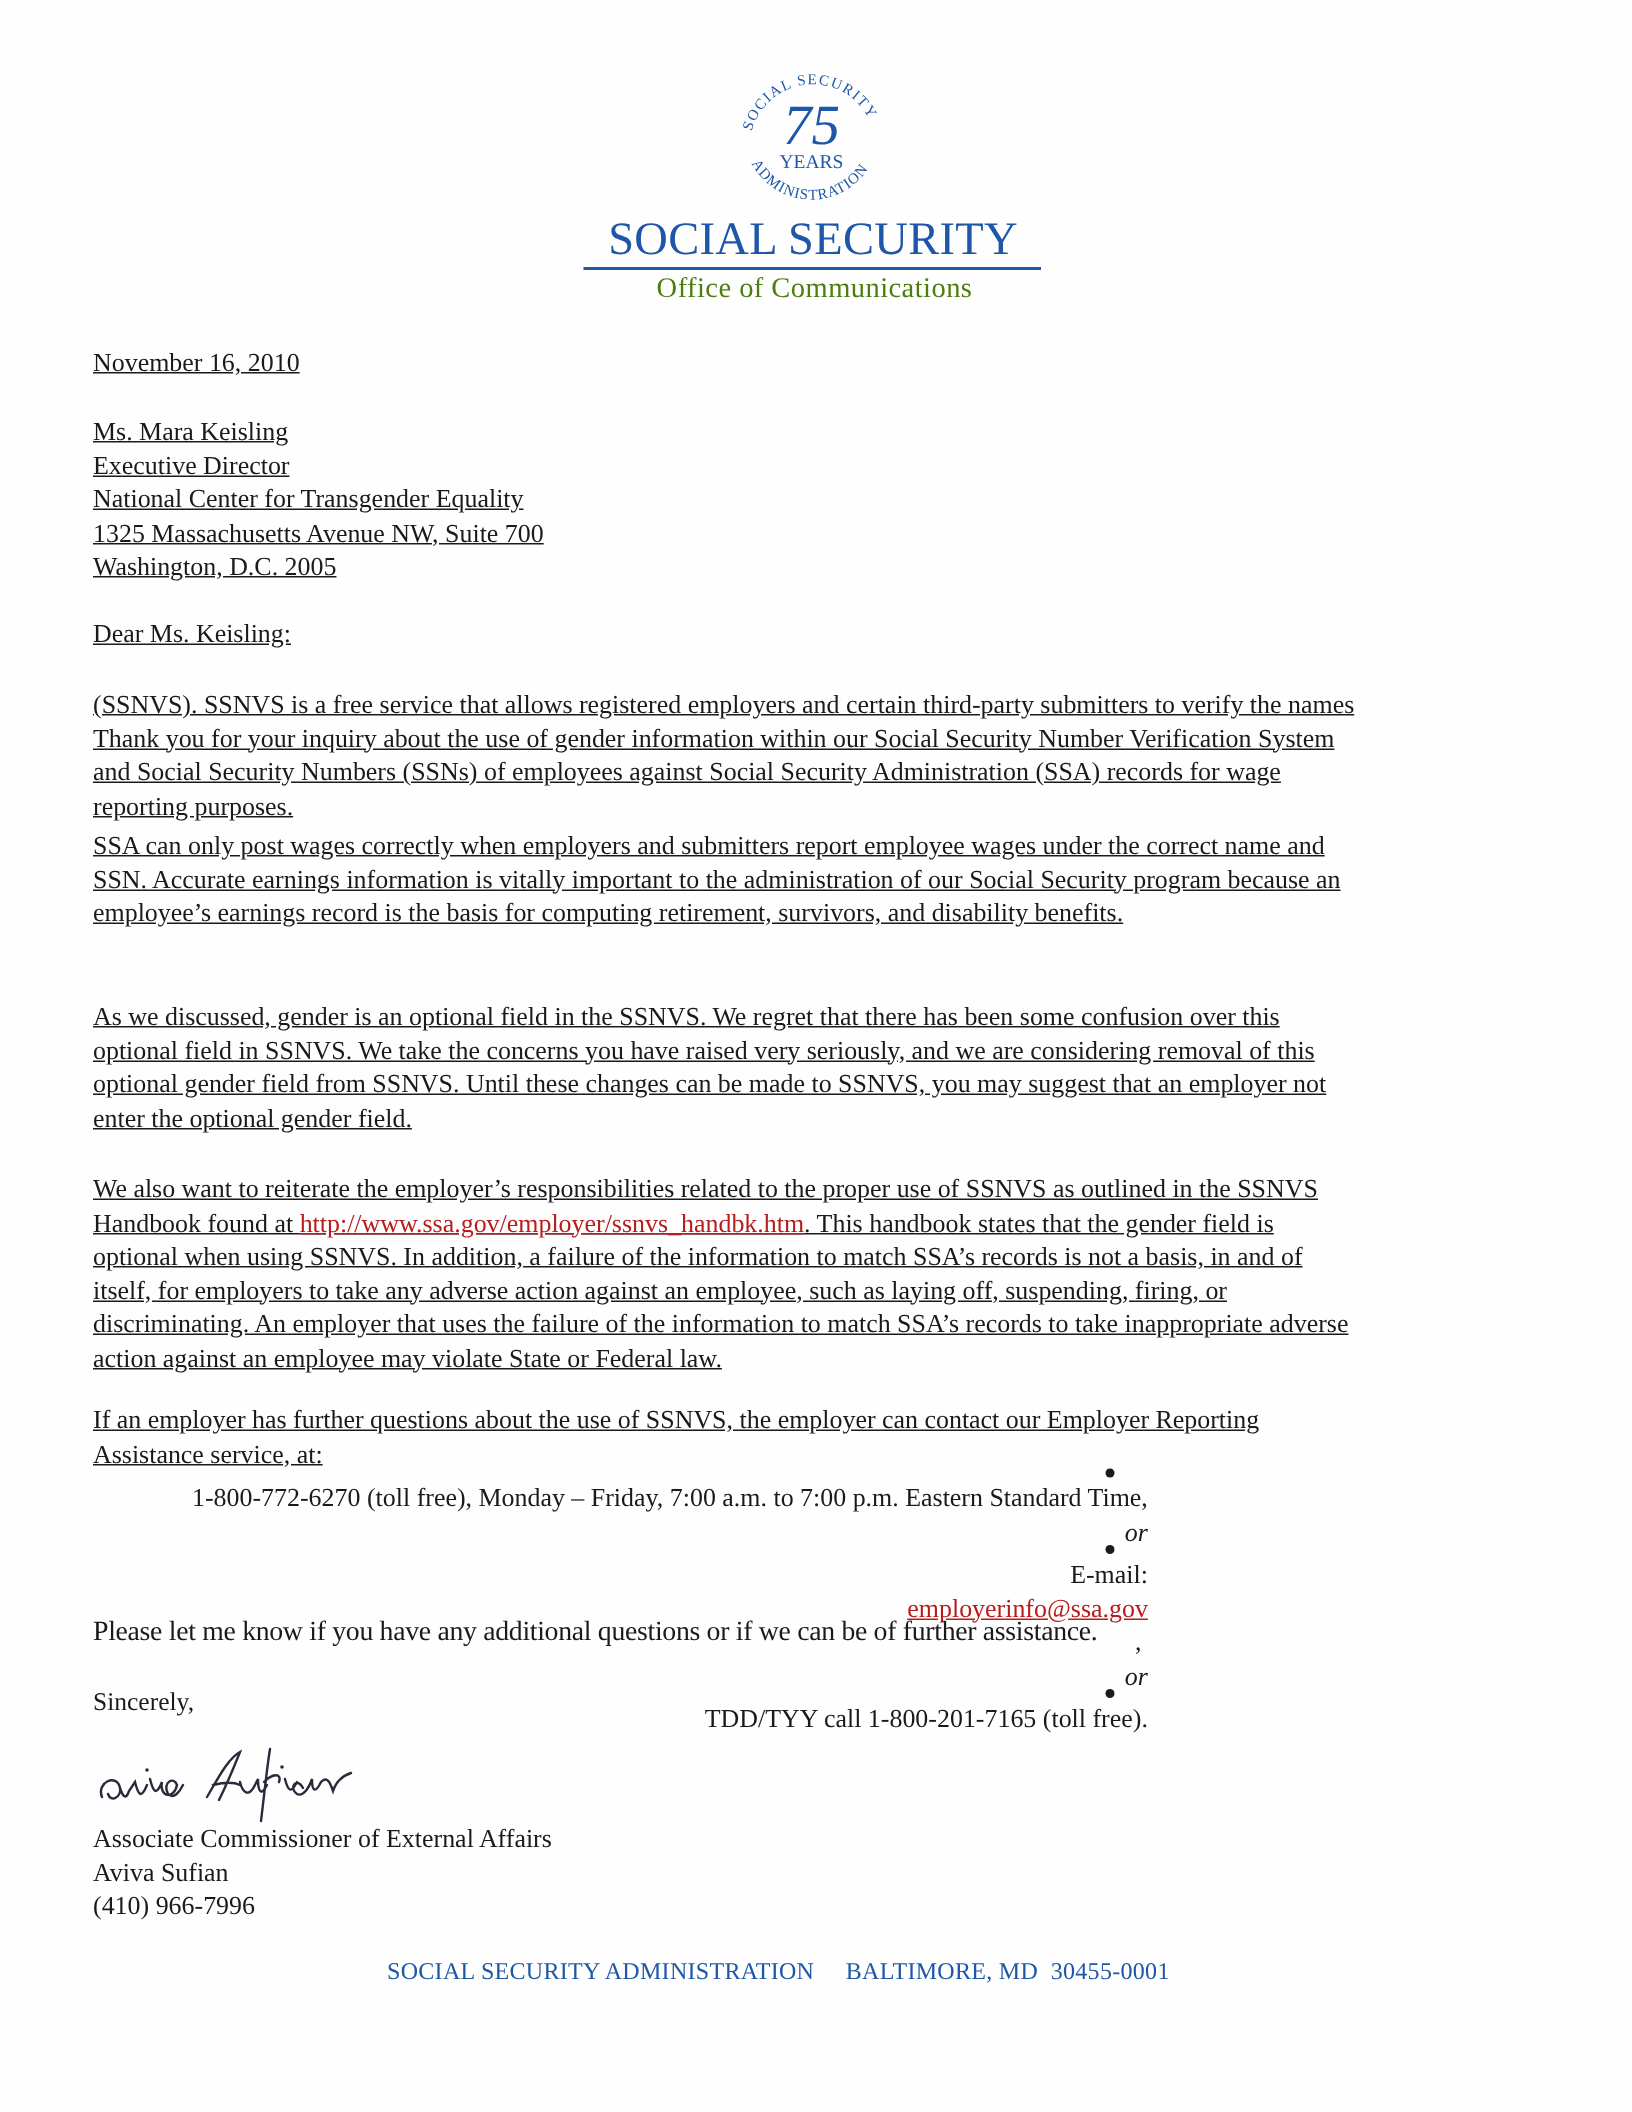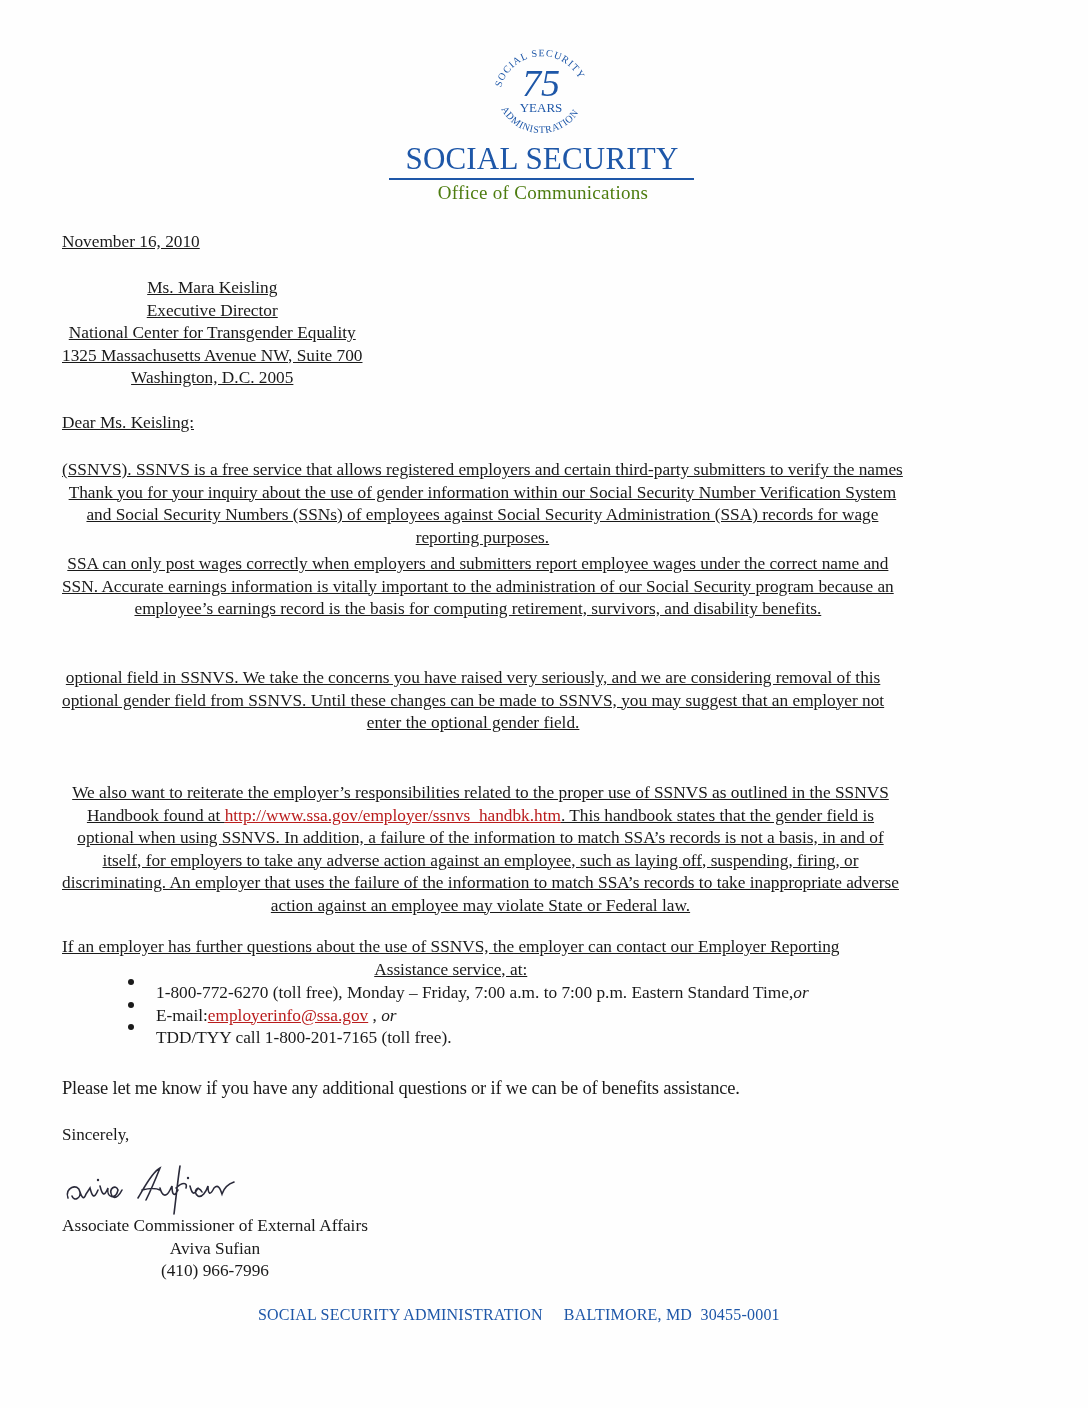--- a/index.html
+++ b/index.html
@@ -48,30 +48,30 @@
 
     
     .text-block {
       position: absolute;
       left: 62px;
       font-size: 17.3px;
       line-height: 22.5px;
       white-space: nowrap;
       text-decoration: underline;
     }
-    .line { display: block; text-align: center; }
+    .line { display: block; }
     .link { color: #b91c1c; text-decoration: underline; }
     .bullets {
       position: absolute;
       left: 128px;
       font-size: 17.3px;
       line-height: 22.5px;
       white-space: nowrap;
     }
-    .bullet-item { display: flex; align-items: flex-start; }
+    .bullet-item { display: flex; align-items: flex-end; flex-direction: column; }
     .bullet-dot {
       display: inline-block;
       width: 6px; height: 6px;
       border-radius: 50%;
       background: #1a1a1a;
       margin-right: 22px;
       position: relative; top: -3px;
     }
     .it { font-style: italic; }
 
@@ -152,20 +152,21 @@
     <span class="line">reporting purposes.</span>
   </div>
 
   <div class="text-block" style="top:553px;">
     <span class="line">SSA can only post wages correctly when employers and submitters report employee wages under the correct name and</span>
     <span class="line">SSN.  Accurate earnings information is vitally important to the administration of our Social Security program because an</span>
     <span class="line">employee’s earnings record is the basis for computing retirement, survivors, and disability benefits.</span>
   </div>
 
   <div class="text-block" style="top:667px;">
+    <span class="line">As we discussed, gender is an optional field in the SSNVS.  We regret that there has been some confusion over this</span>
     <span class="line">optional field in SSNVS. We take the concerns you have raised very seriously, and we are considering removal of this</span>
     <span class="line">optional gender field from SSNVS.  Until these changes can be made to SSNVS, you may suggest that an employer not</span>
     <span class="line">enter the optional gender field.</span>
   </div>
 
   <div class="text-block" style="top:782px;">
     <span class="line">We also want to reiterate the employer’s responsibilities related to the proper use of SSNVS as outlined in the SSNVS</span>
     <span class="line"><span>Handbook found at </span><a class="link">http://www.ssa.gov/employer/ssnvs_handbk.htm</a><span>.  This handbook states that the gender field is</span></span>
     <span class="line">optional when using SSNVS.  In addition, a failure of the information to match SSA’s records is not a basis, in and of</span>
     <span class="line">itself, for employers to take any adverse action against an employee, such as laying off, suspending, firing, or</span>
@@ -190,21 +191,21 @@
         <a class="link">employerinfo@ssa.gov</a>
         <span style="white-space:pre;"> , </span>
         <span class="it">or</span>
     </div>
     <div class="bullet-item">
       <span class="bullet-dot"></span>
       <span>TDD/TYY call 1-800-201-7165 (toll free).</span>
     </div>
   </div>
 
-  <div class="closing">Please let me know if you have any additional questions or if we can be of benefits assistance.</div>
+  <div class="closing">Please let me know if you have any additional questions or if we can be of further assistance.</div>
   <div class="sincerely">Sincerely,</div>
 
   <div class="signature">
     <svg viewBox="0 0 250 60" width="250" height="60">
       <path d="M8 40 C 4 30, 18 24, 20 34 C 21 40, 14 44, 12 38 M20 34 C 22 40, 24 42, 26 36 L 30 30 C 32 38, 34 42, 38 32 M40 28 C 42 36, 44 40, 48 30 C 46 40, 56 42, 58 32 C 56 26, 48 30, 52 38 C 56 42, 60 36, 62 32" fill="none" stroke="#2a2a3a" stroke-width="1.6" stroke-linecap="round"></path>
       <path d="M78 40 C 84 30, 92 14, 100 10 C 96 20, 90 34, 86 42 M82 32 C 90 30, 96 30, 100 32 M100 30 C 102 38, 106 40, 110 32 L 112 28 C 112 36, 114 40, 118 32 M120 8 C 118 20, 116 40, 114 56 M116 30 C 122 24, 128 24, 126 30 M130 28 C 132 36, 134 38, 138 30 M142 34 C 138 26, 132 34, 138 38 C 142 40, 146 34, 148 28 C 148 36, 150 38, 154 30 C 158 26, 160 30, 162 36 C 164 30, 168 26, 174 24" fill="none" stroke="#2a2a3a" stroke-width="1.6" stroke-linecap="round"></path>
       <circle cx="38" cy="22" r="1.2" fill="#2a2a3a"></circle>
       <circle cx="128" cy="20" r="1.2" fill="#2a2a3a"></circle>
     </svg>
   </div>

